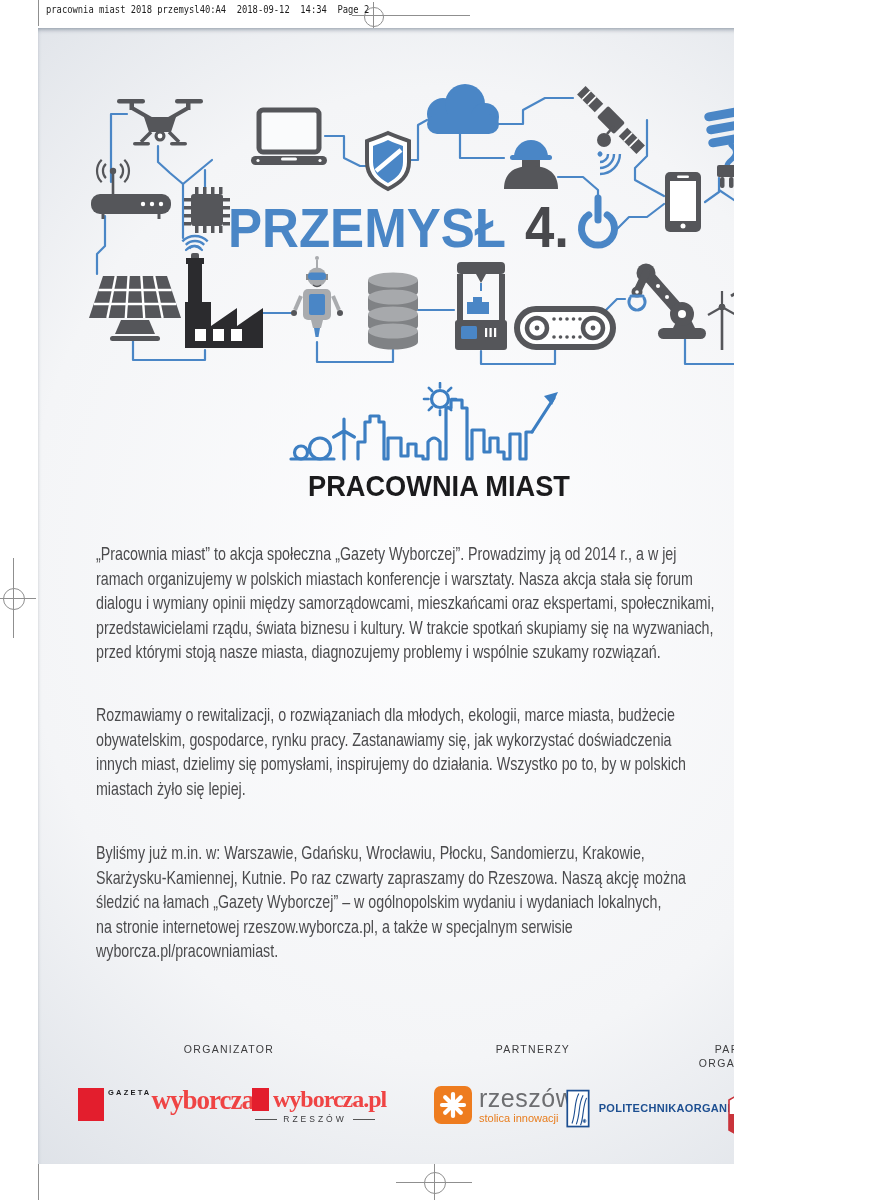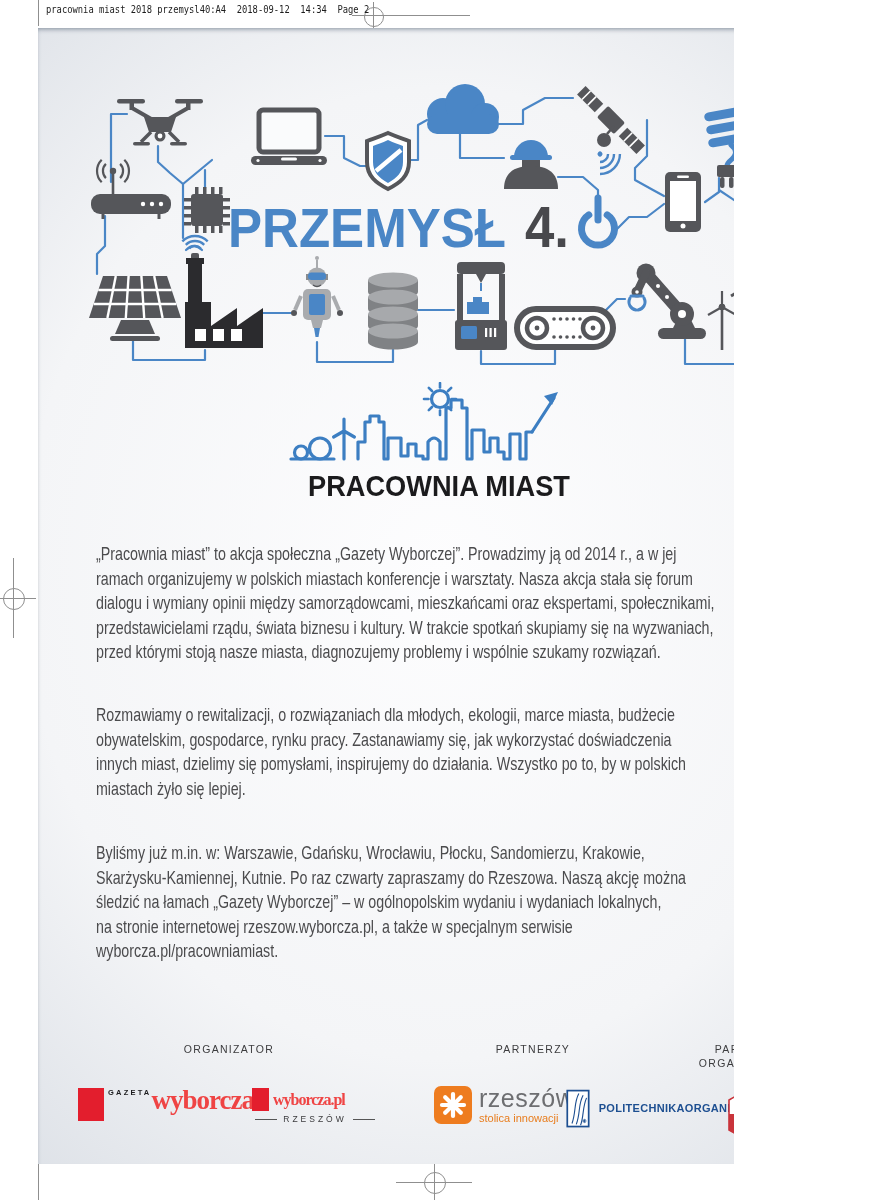--- a/index.html
+++ b/index.html
@@ -454,21 +454,21 @@
     <div class="red-sq" style="width:26px;height:33px"></div>
     <div class="gz-col">
       <span class="gz-small">GAZETA</span>
       <span class="serif-word" style="font-size:27px;line-height:25px">wyborcza</span>
     </div>
   </div>
 
   <div class="logo-wpl">
     <div class="wpl-row">
       <div class="red-sq" style="width:17px;height:23px"></div>
-      <span class="serif-word" style="font-size:16px;line-height:23px;margin-left:4px">wyborcza.pl</span>
+      <span class="serif-word" style="font-size:24px;line-height:23px;margin-left:4px">wyborcza.pl</span>
     </div>
     <div class="wpl-sub" style="width:126px">
       <span class="rule"></span>
       <span>RZESZÓW</span>
       <span class="rule"></span>
     </div>
   </div>
 
   <div class="logo-rzeszow">
     <svg width="38" height="38" viewBox="0 0 38 38">

